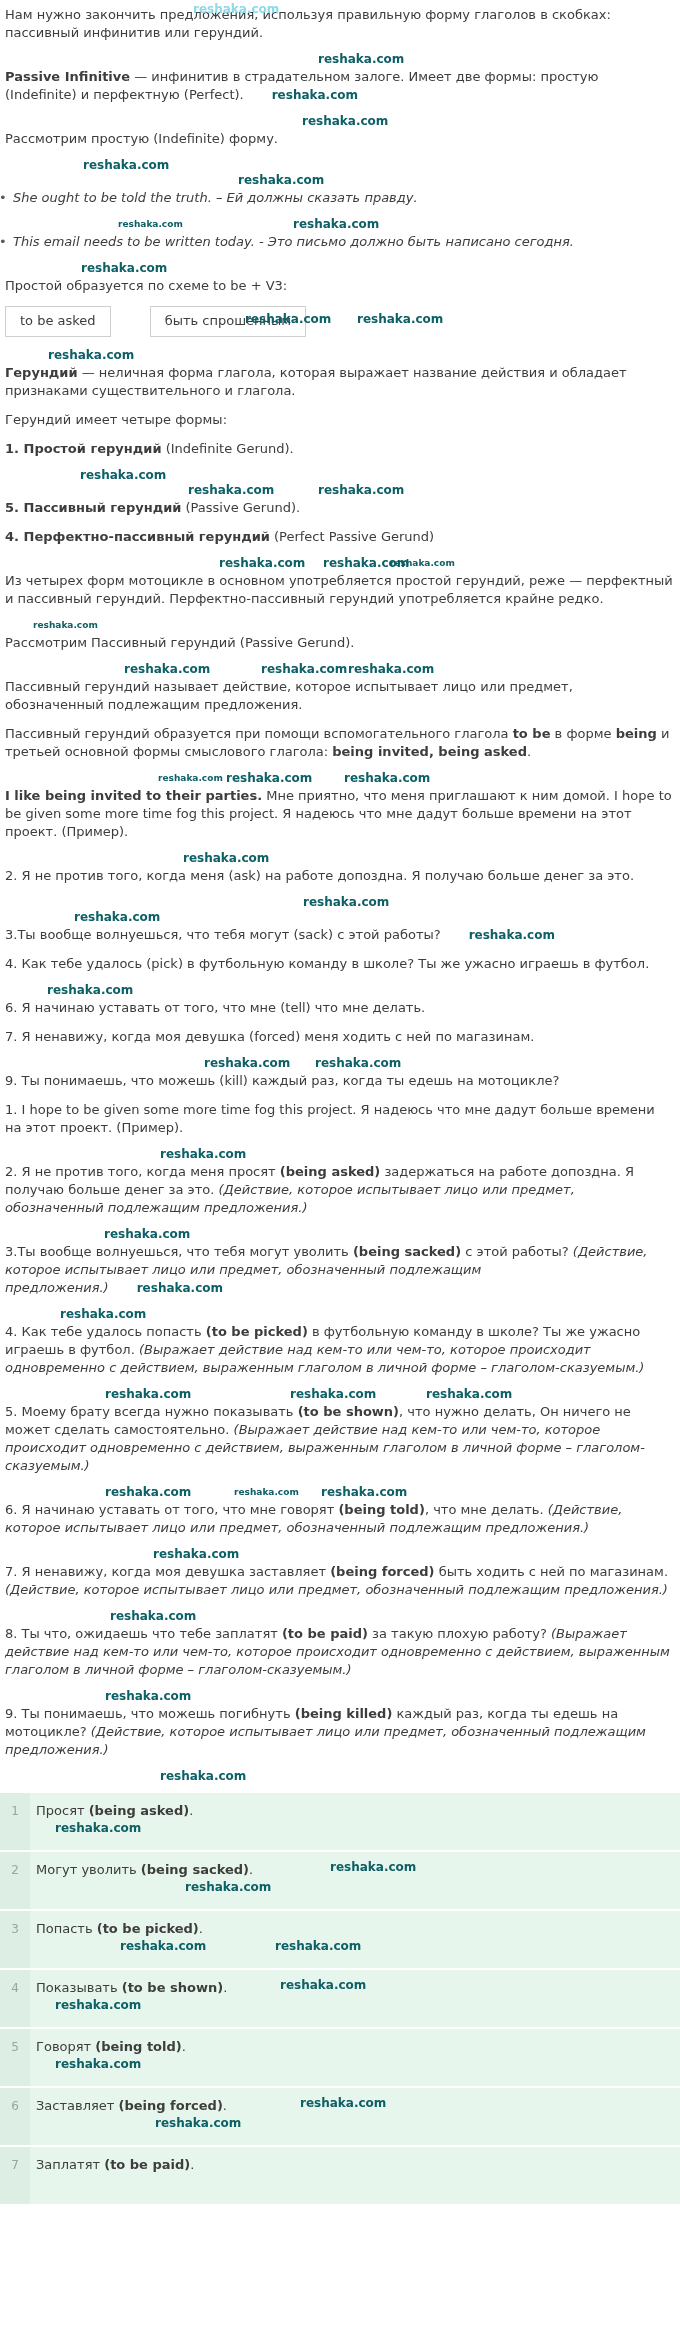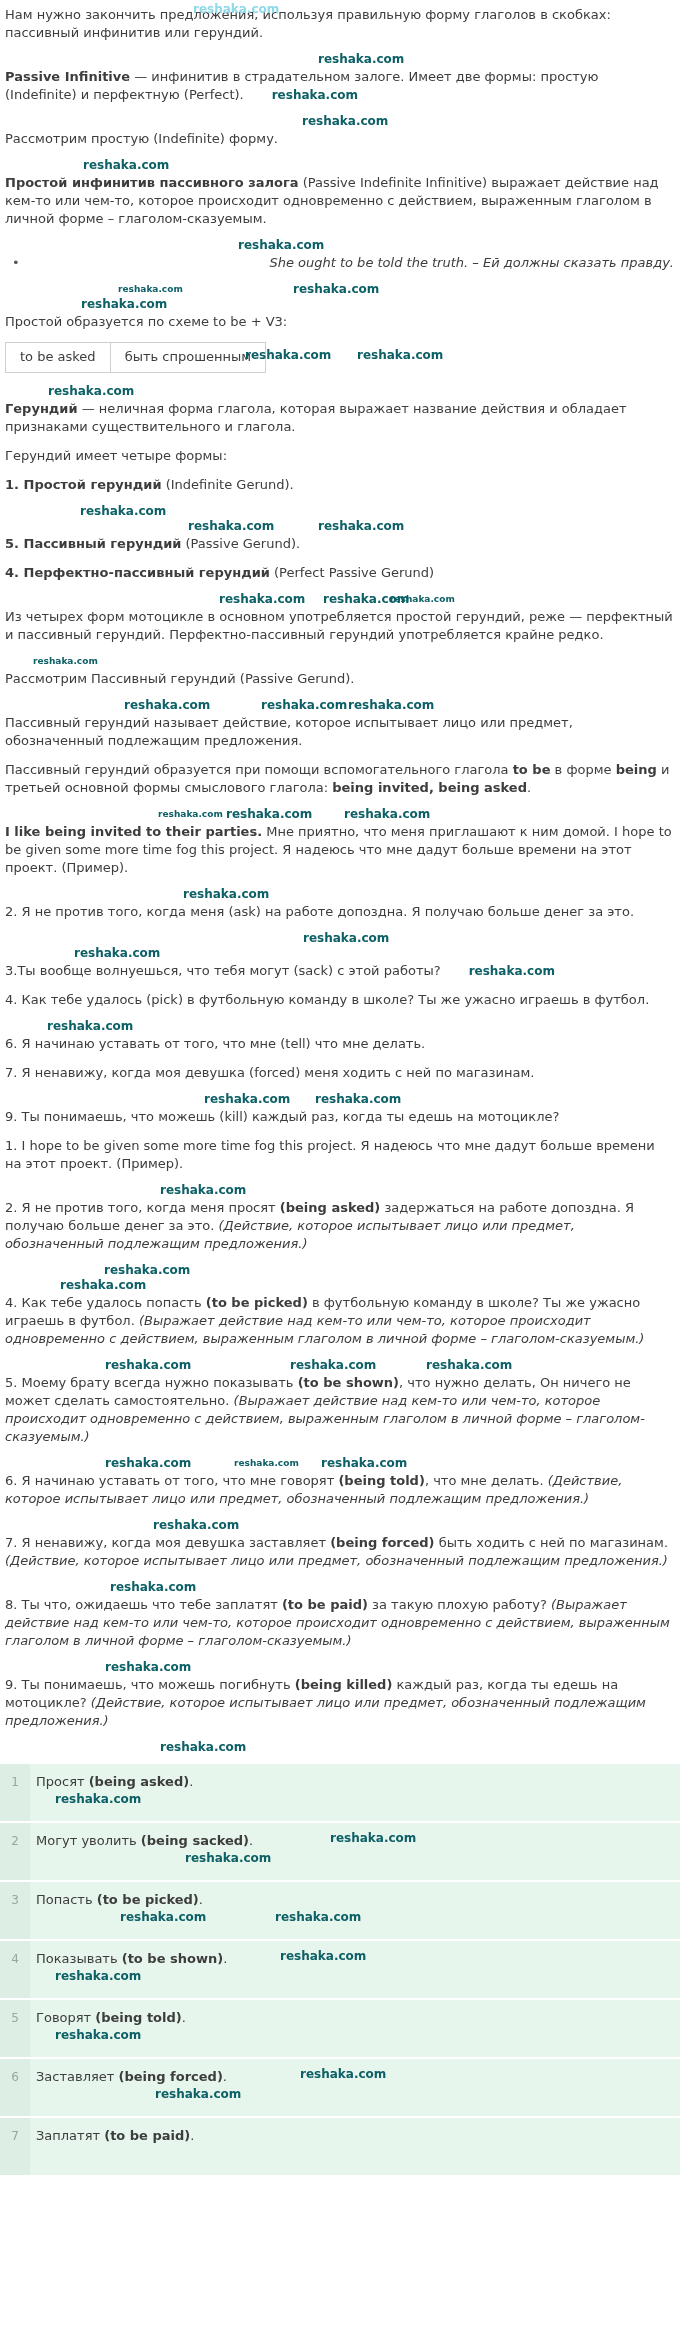--- a/index.html
+++ b/index.html
@@ -15,42 +15,42 @@
     min-height:2337px;
     font-family:"DejaVu Sans","Liberation Sans",sans-serif;
     font-size:13px;
     line-height:18px;
     color:var(--txt);
     position:relative;
     overflow-x:hidden;
   }
   .doc{padding:6px 6px 4px 5px;position:relative;}
   .para{margin:0 0 11px;}
-  .bullet{margin:0 0 11px 21px;position:relative;font-style:italic;text-align:right;}
+  .bullet{margin:0 0 11px 8px;position:relative;font-style:italic;}
   .bullet::before{content:"•";position:absolute;left:-14px;color:#5a5a5a;font-style:normal;}
   .b{font-weight:bold;}
   .i{font-style:italic;}
   .wm{
     color:var(--wm);
     font-weight:bold;
     font-size:12px;
     line-height:13px;
     white-space:nowrap;
   }
   .wm.small{font-size:9px;}
   .wm.inline{margin-left:28px;}
   .wm.inline + .wm.inline{margin-left:60px;}
   .wrow{position:relative;height:13px;margin:0 0 2px;}
   .wrow .wm{position:absolute;top:0;}
   .top-wm{
     position:absolute;top:0;left:193px;
     color:var(--wm-top);
     font-weight:bold;font-size:12px;z-index:5;
   }
-  .scheme{display:flex;align-items:stretch;margin:2px 0 12px;position:relative;}
+  .scheme{display:flex;align-items:stretch;margin:2px 0 12px;position:relative;gap:40px;}
   .scheme .cell{
     border:1px solid #cfcfcf;
     padding:5px 14px 6px;
     background:#fff;
   }
   .scheme .cell + .cell{margin-left:-1px;}
   .scheme .wm{position:absolute;top:7px;}
   .answers{background:var(--abg);margin-top:4px;}
   .arow{display:flex;border-bottom:2px solid #fff;height:59px;box-sizing:border-box;}
   .anum{
@@ -74,29 +74,29 @@
       <span class="wm" style="left: 313px;">reshaka.com</span>
     </div>
     <div class="para"><span class="b">Passive Infinitive</span><span> — инфинитив в страдательном залоге. Имеет две формы: простую (Indefinite) и перфектную (Perfect).</span><span class="wm inline">reshaka.com</span></div>
     <div class="wrow">
       <span class="wm" style="left: 297px;">reshaka.com</span>
     </div>
     <div class="para"><span>Рассмотрим простую (Indefinite) форму.</span></div>
     <div class="wrow">
       <span class="wm" style="left: 78px;">reshaka.com</span>
     </div>
-    <div class="para"><span class="b">Простой инфинитив пассивного залога</span><span> (Passive Indefinite Infinitive) выражает действие над кем-то или чем-то, которое происходит одновременно с действием, выраженным глаголом в личной форме – глаголом-сказуемым.</span></div>
     <div class="wrow">
       <span class="wm" style="left: 233px;">reshaka.com</span>
     </div>
     <div class="bullet"><span class="i">She ought to be told the truth. – Ей должны сказать правду.</span></div>
     <div class="wrow">
       <span class="wm small" style="left: 113px;">reshaka.com</span>
       <span class="wm" style="left: 288px;">reshaka.com</span>
     </div>
+    <div class="bullet"><span class="i">This email needs to be written today. - Это письмо должно быть написано сегодня.</span></div>
     <div class="wrow">
       <span class="wm" style="left: 76px;">reshaka.com</span>
     </div>
     <div class="para"><span>Простой образуется по схеме to be + V3:</span></div>
     <div class="scheme">
       <div class="cell">to be asked</div>
       <div class="cell">быть спрошенным</div>
       <span class="wm" style="left: 240px;">reshaka.com</span>
       <span class="wm" style="left: 352px;">reshaka.com</span>
     </div>
@@ -161,20 +161,21 @@
     </div>
     <div class="para"><span>9. Ты понимаешь, что можешь (kill) каждый раз, когда ты едешь на мотоцикле?</span></div>
     <div class="para"><span>1. I hope to be given some more time fog this project. Я надеюсь что мне дадут больше времени на этот проект. (Пример).</span></div>
     <div class="wrow">
       <span class="wm" style="left: 155px;">reshaka.com</span>
     </div>
     <div class="para"><span>2. Я не против того, когда меня просят </span><span class="b">(being asked)</span><span> задержаться на работе допоздна. Я получаю больше денег за это. </span><span class="i">(Действие, которое испытывает лицо или предмет, обозначенный подлежащим предложения.)</span></div>
     <div class="wrow">
       <span class="wm" style="left: 99px;">reshaka.com</span>
     </div>
+    <div class="para"><span>3.Ты вообще волнуешься, что тебя могут уволить </span><span class="b">(being sacked)</span><span> с этой работы? </span><span class="i">(Действие, которое испытывает лицо или предмет, обозначенный подлежащим предложения.)</span><span class="wm inline">reshaka.com</span></div>
     <div class="wrow">
       <span class="wm" style="left: 55px;">reshaka.com</span>
     </div>
     <div class="para"><span>4. Как тебе удалось попасть </span><span class="b">(to be picked)</span><span> в футбольную команду в школе? Ты же ужасно играешь в футбол. </span><span class="i">(Выражает действие над кем-то или чем-то, которое происходит одновременно с действием, выраженным глаголом в личной форме – глаголом-сказуемым.)</span></div>
     <div class="wrow">
       <span class="wm" style="left: 100px;">reshaka.com</span>
       <span class="wm" style="left: 285px;">reshaka.com</span>
       <span class="wm" style="left: 421px;">reshaka.com</span>
     </div>
     <div class="para"><span>5. Моему брату всегда нужно показывать </span><span class="b">(to be shown)</span><span>, что нужно делать, Он ничего не может сделать самостоятельно. </span><span class="i">(Выражает действие над кем-то или чем-то, которое происходит одновременно с действием, выраженным глаголом в личной форме – глаголом-сказуемым.)</span></div>

